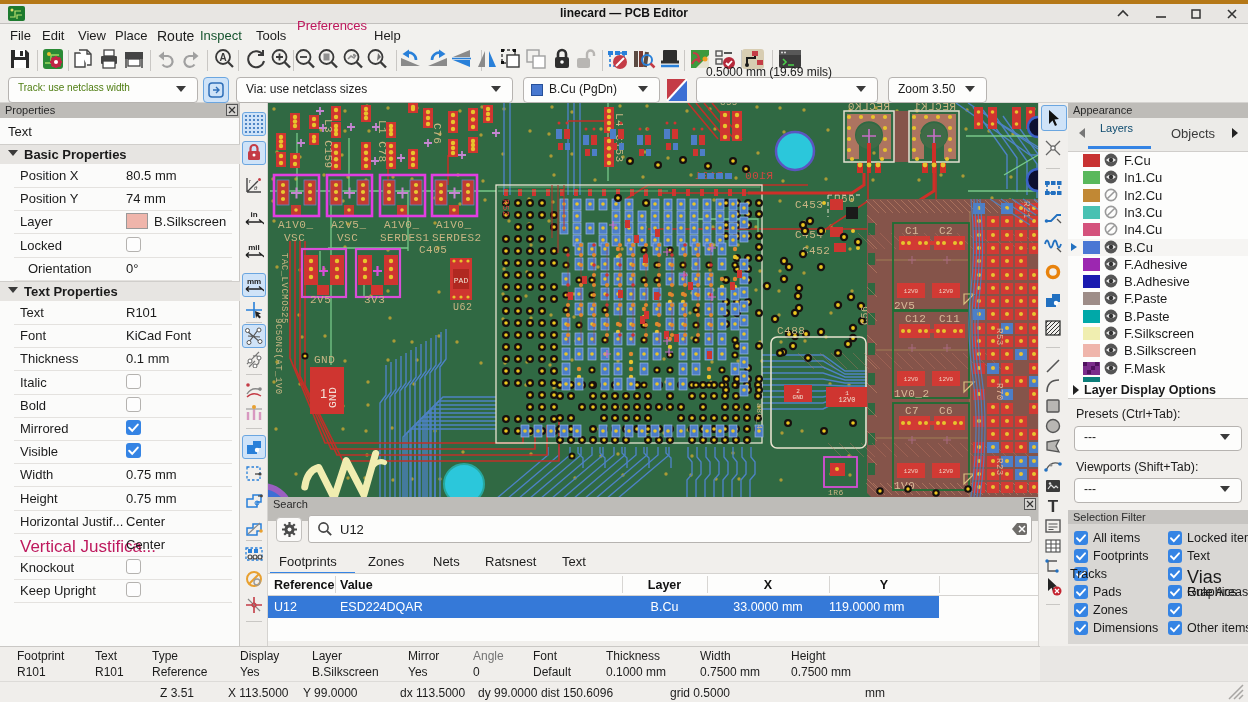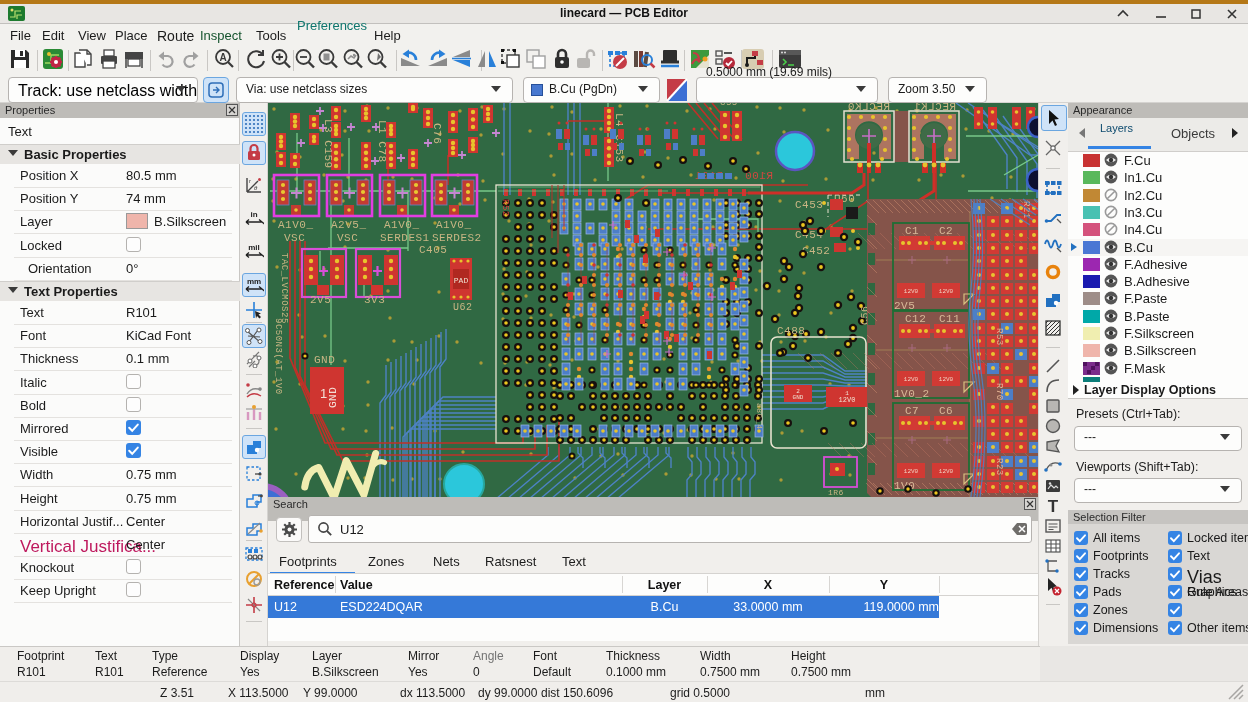--- a/index.html
+++ b/index.html
@@ -15,21 +15,21 @@
     <path d="M112,2 l8,8 M120,2 l-8,8" stroke="#333" stroke-width="1.6"></path>
   </svg>
 <div class="abs" style="left:0;top:24px;width:1248px;height:22px;background:#f2f1ee"></div>
 <div class="abs" style="left:10px;top:28px;font-size:13px;color:#1c1c1c">File</div>
 <div class="abs" style="left:42px;top:28px;font-size:13px;color:#1c1c1c">Edit</div>
 <div class="abs" style="left:78px;top:28px;font-size:13px;color:#1c1c1c">View</div>
 <div class="abs" style="left:115px;top:28px;font-size:13px;color:#1c1c1c">Place</div>
 <div class="abs" style="left:157px;top:28px;font-size:14px;color:#1c1c1c">Route</div>
 <div class="abs" style="left:200px;top:28px;font-size:13px;color:#14532d">Inspect</div>
 <div class="abs" style="left:256px;top:28px;font-size:13px;color:#1c1c1c">Tools</div>
-<div class="abs" style="left:297px;top:18px;font-size:13px;color:#0f766e">Preferences</div>
+<div class="abs" style="left:297px;top:18px;font-size:13px;color:#be185d">Preferences</div>
 <div class="abs" style="left:374px;top:28px;font-size:13px;color:#1c1c1c">Help</div>
 <div class="abs" style="left:0;top:46px;width:1248px;height:29px;background:#f2f1ee"></div>
 <div class="vsep" style="left:37px;top:50px;height:21px"></div>
 <div class="vsep" style="left:68px;top:50px;height:21px"></div>
 <div class="vsep" style="left:150px;top:50px;height:21px"></div>
 <div class="vsep" style="left:207px;top:50px;height:21px"></div>
 <div class="vsep" style="left:238px;top:50px;height:21px"></div>
 <div class="vsep" style="left:293px;top:50px;height:21px"></div>
 <div class="vsep" style="left:396px;top:50px;height:21px"></div>
 <div class="vsep" style="left:481px;top:50px;height:21px"></div>
@@ -192,21 +192,21 @@
   </svg>
 <svg class="abs" style="left:778px;top:47px" width="24" height="24" viewBox="0 0 24 24">
     <rect x="1" y="3" width="22" height="18" rx="2" fill="#3c3c3c"></rect>
     <rect x="1" y="3" width="22" height="5" fill="#585858"></rect>
     <circle cx="4" cy="5.5" r="1" fill="#ddd"></circle>
     <circle cx="7" cy="5.5" r="1" fill="#ddd"></circle>
     <path d="M5,12 l3,3 -3,3 M10,18 h6" stroke="#4ad04a" stroke-width="1.6" fill="none"></path>
   </svg>
 <div class="abs" style="left:0;top:75px;width:1248px;height:28px;background:#f2f1ee;border-bottom:1px solid #d5d3d0"></div>
 <div style="position:absolute;left:8px;top:77px;width:190px;height:26px;background:#fdfdfc;border:1px solid #b6b3b0;border-radius:4px;box-sizing:border-box"></div>
-<div style="position:absolute;left:18px;top:82px;font-size:16px;color:#000000">Track: use netclass width</div>
+<div style="position:absolute;left:18px;top:82px;font-size:10px;color:#4d7c0f">Track: use netclass width</div>
 <div style="position:absolute;left:176px;top:86px;width:0;height:0;border-left:5px solid transparent;border-right:5px solid transparent;border-top:6px solid #3a3a3a"></div>
 <div class="abs" style="left:203px;top:77px;width:26px;height:26px;background:#cfe3f8;border:1px solid #6ba6e0;border-radius:4px"></div>
 <svg class="abs" style="left:207px;top:81px" width="18" height="18" viewBox="0 0 18 18">
     <rect x="2" y="2" width="14" height="14" rx="3" fill="none" stroke="#2f6fb8" stroke-width="1.5"></rect>
     <path d="M6,9 h6 M9,6 l3,3 -3,3" stroke="#2f6fb8" stroke-width="1.4" fill="none"></path>
   </svg>
 <div style="position:absolute;left:236px;top:77px;width:277px;height:26px;background:#fdfdfc;border:1px solid #b6b3b0;border-radius:4px;box-sizing:border-box"></div>
 <div style="position:absolute;left:246px;top:82px;font-size:12px;color:#1c1c1c">Via: use netclass sizes</div>
 <div style="position:absolute;left:491px;top:86px;width:0;height:0;border-left:5px solid transparent;border-right:5px solid transparent;border-top:6px solid #3a3a3a"></div>
 <div style="position:absolute;left:523px;top:77px;width:137px;height:26px;background:#fdfdfc;border:1px solid #b6b3b0;border-radius:4px;box-sizing:border-box"></div>
@@ -2810,21 +2810,21 @@
 <div class="abs" style="left:335px;top:576px;width:1px;height:17px;background:#d8d6d3"></div>
 <div class="abs" style="left:622px;top:576px;width:1px;height:17px;background:#d8d6d3"></div>
 <div class="abs" style="left:707px;top:576px;width:1px;height:17px;background:#d8d6d3"></div>
 <div class="abs" style="left:829px;top:576px;width:1px;height:17px;background:#d8d6d3"></div>
 <div class="abs" style="left:939px;top:576px;width:1px;height:17px;background:#d8d6d3"></div>
 <div class="abs" style="left:268px;top:596px;width:671px;height:22px;background:#3579d8"></div>
 <div class="abs" style="left:274px;top:600px;font-size:12.5px;color:#fff">U12</div>
 <div class="abs" style="left:340px;top:600px;font-size:12.5px;color:#fff">ESD224DQAR</div>
 <div class="abs" style="left:622px;top:600px;width:85px;text-align:center;font-size:12.5px;color:#fff">B.Cu</div>
 <div class="abs" style="left:707px;top:600px;width:122px;text-align:center;font-size:12.5px;color:#fff">33.0000 mm</div>
-<div class="abs" style="left:829px;top:600px;width:110px;text-align:right;font-size:12.5px;color:#fff">119.0000 mm</div>
+<div class="abs" style="left:829px;top:600px;width:110px;text-align:left;font-size:12.5px;color:#fff">119.0000 mm</div>
 <div class="abs" style="left:1038px;top:103px;width:30px;height:543px;background:#f1efec;border-left:1px solid #d5d3d0"></div>
 <div class="abs" style="left:1041px;top:105px;width:26px;height:26px;background:#cfe3f8;border:1px solid #6ba6e0;border-radius:3px"></div>
 <svg class="abs" style="left:1043px;top:108px" width="20" height="20" viewBox="0 0 20 20">
     <path d="M6,2 L6,16 L9.5,12.5 L12,18 L14,17 L11.5,11.5 L16,11 Z" fill="#111"></path>
   </svg>
 <svg class="abs" style="left:1043px;top:138px" width="20" height="20" viewBox="0 0 20 20">
     <path d="M3,3 L17,17 M17,3 L3,17" stroke="#666" stroke-width="1.3"></path>
     <circle cx="10" cy="10" r="2.2" fill="#fff" stroke="#666" stroke-width="1.2"></circle>
   </svg>
 <svg class="abs" style="left:1043px;top:178px" width="20" height="20" viewBox="0 0 20 20">
@@ -3046,21 +3046,21 @@
 <div class="abs" style="left:1093px;top:549px;font-size:12.5px">Footprints</div>
 <div style="position:absolute;left:1168px;top:549px;width:14px;height:14px;background:#3584e4;border-radius:3px"></div>
 <svg style="position:absolute;left:1168px;top:549px" width="14" height="14" viewBox="0 0 15 15">
     <path d="M3.2,7.8 L6.2,10.8 L11.8,4.6" stroke="#fff" stroke-width="2" fill="none" stroke-linecap="round"></path>
   </svg>
 <div class="abs" style="left:1187px;top:549px;font-size:12.5px">Text</div>
 <div style="position:absolute;left:1074px;top:567px;width:14px;height:14px;background:#3584e4;border-radius:3px"></div>
 <svg style="position:absolute;left:1074px;top:567px" width="14" height="14" viewBox="0 0 15 15">
     <path d="M3.2,7.8 L6.2,10.8 L11.8,4.6" stroke="#fff" stroke-width="2" fill="none" stroke-linecap="round"></path>
   </svg>
-<div class="abs" style="left:1093px;top:567px;font-size:12.5px">Tracks</div>
+<div class="abs" style="left:1070px;top:567px;font-size:12.5px">Tracks</div>
 <div style="position:absolute;left:1168px;top:567px;width:14px;height:14px;background:#3584e4;border-radius:3px"></div>
 <svg style="position:absolute;left:1168px;top:567px" width="14" height="14" viewBox="0 0 15 15">
     <path d="M3.2,7.8 L6.2,10.8 L11.8,4.6" stroke="#fff" stroke-width="2" fill="none" stroke-linecap="round"></path>
   </svg>
 <div class="abs" style="left:1187px;top:567px;font-size:18px">Vias</div>
 <div style="position:absolute;left:1074px;top:585px;width:14px;height:14px;background:#3584e4;border-radius:3px"></div>
 <svg style="position:absolute;left:1074px;top:585px" width="14" height="14" viewBox="0 0 15 15">
     <path d="M3.2,7.8 L6.2,10.8 L11.8,4.6" stroke="#fff" stroke-width="2" fill="none" stroke-linecap="round"></path>
   </svg>
 <div class="abs" style="left:1093px;top:585px;font-size:12.5px">Pads</div>

